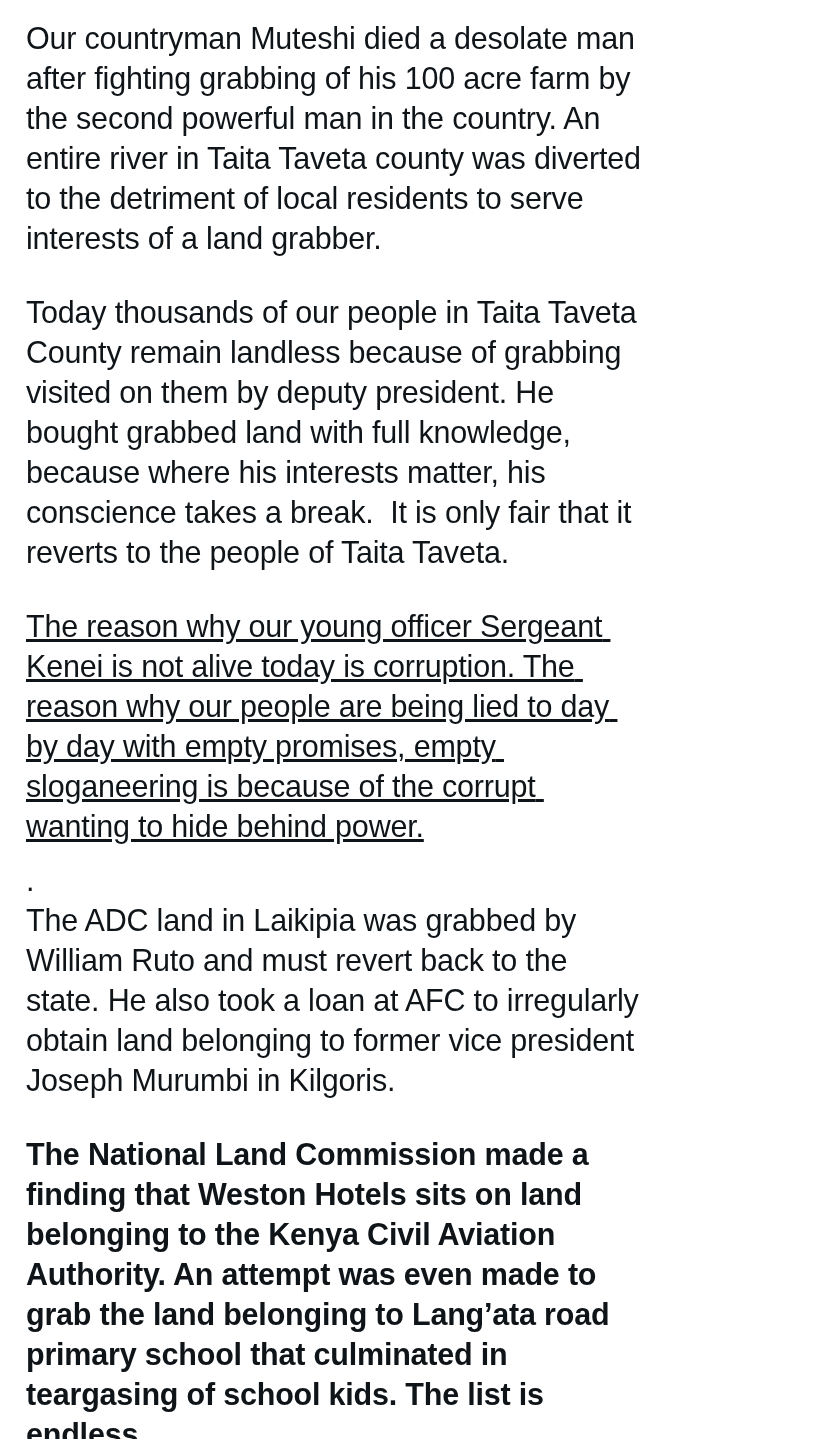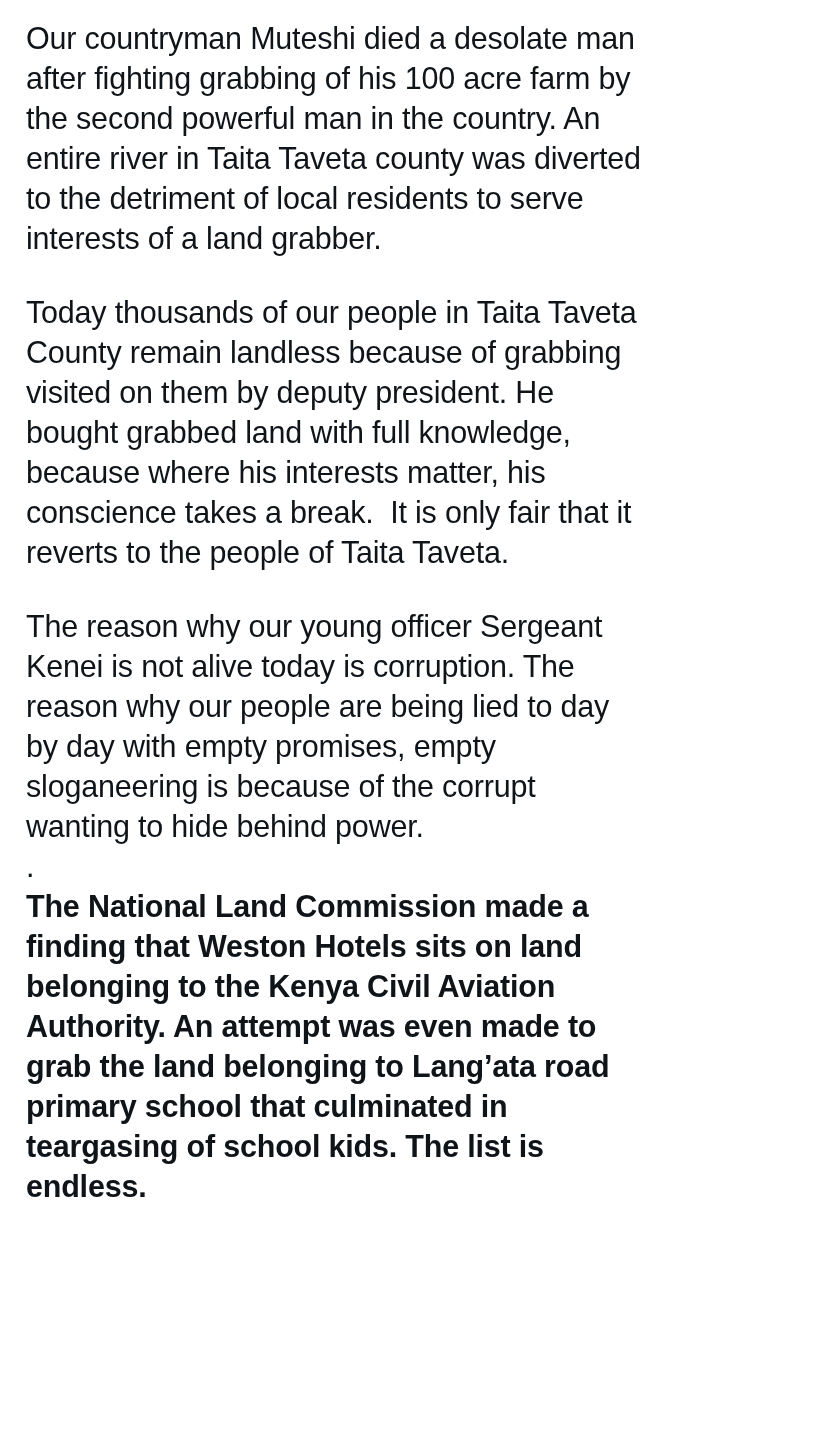--- a/index.html
+++ b/index.html
@@ -21,33 +21,35 @@
   }
   .para {
     font-size: 30.5px;
     line-height: 40px;
     letter-spacing: -0.2px;
     margin: 0 0 34px 0;
     white-space: pre-wrap;
     word-wrap: break-word;
   }
   .para.tight {
-    margin-bottom: 0;
+    margin-bottom: 14px;
+    text-decoration: underline;
   }
   .para.dot {
     margin-bottom: 0;
     line-height: 40px;
   }
   .para:last-child {
     margin-bottom: 0;
     font-weight: bold;
   }
 </style>
 </head>
 <body>
 
 <div id="document">
   <p class="para">Our countryman Muteshi died a desolate man after fighting grabbing of his 100 acre farm by the second powerful man in the country. An entire river in Taita Taveta county was diverted to the detriment of local residents to serve interests of a land grabber.</p>
   <p class="para">Today thousands of our people in Taita Taveta County remain landless because of grabbing visited on them by deputy president. He bought grabbed land with full knowledge, because where his interests matter, his conscience takes a break.  It is only fair that it reverts to the people of Taita Taveta.</p>
   <p class="para tight">The reason why our young officer Sergeant Kenei is not alive today is corruption. The reason why our people are being lied to day by day with empty promises, empty sloganeering is because of the corrupt wanting to hide behind power.</p>
   <p class="para dot">.</p>
+  <p class="para">The ADC land in Laikipia was grabbed by William Ruto and must revert back to the state. He also took a loan at AFC to irregularly obtain land belonging to former vice president Joseph Murumbi in Kilgoris.</p>
   <p class="para">The National Land Commission made a finding that Weston Hotels sits on land belonging to the Kenya Civil Aviation Authority. An attempt was even made to grab the land belonging to Lang’ata road primary school that culminated in teargasing of school kids. The list is endless.</p>
 </div>
 
 </body></html>

